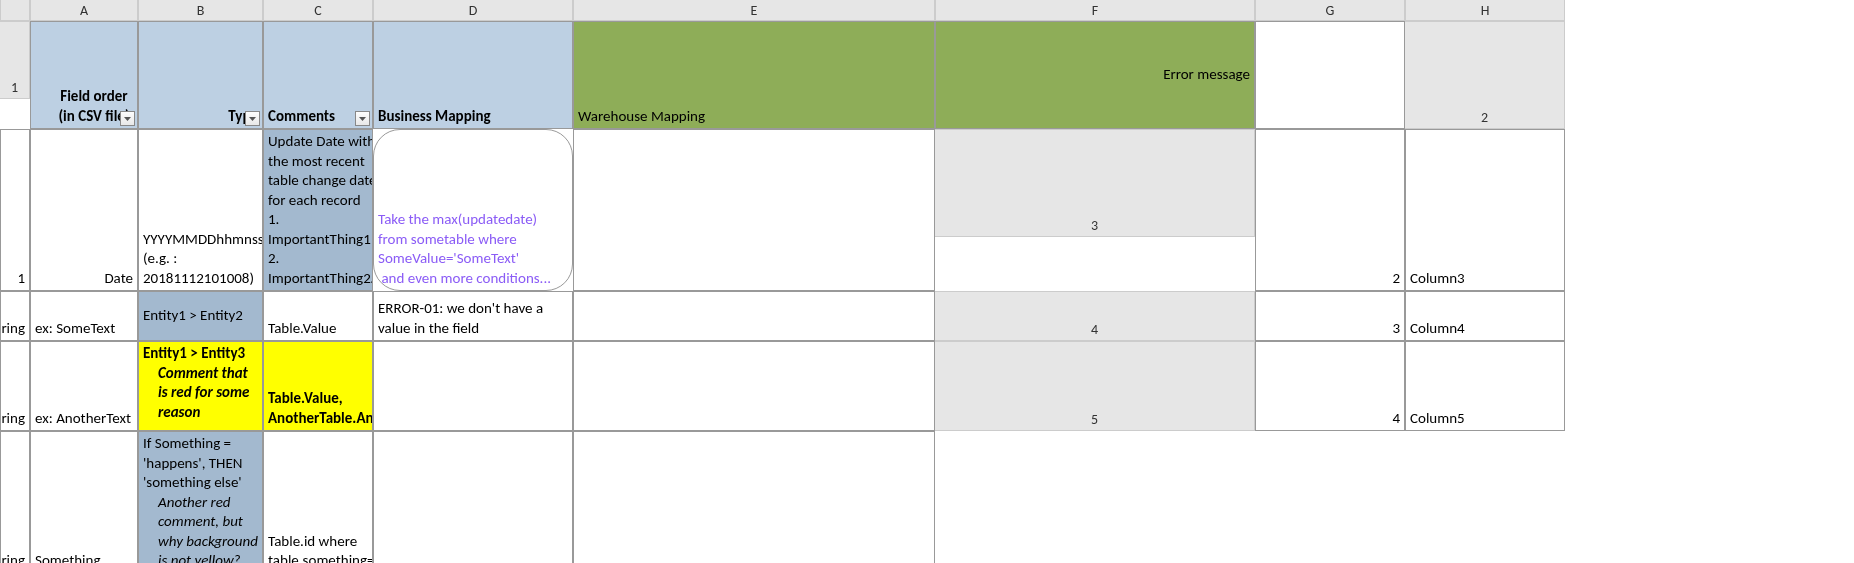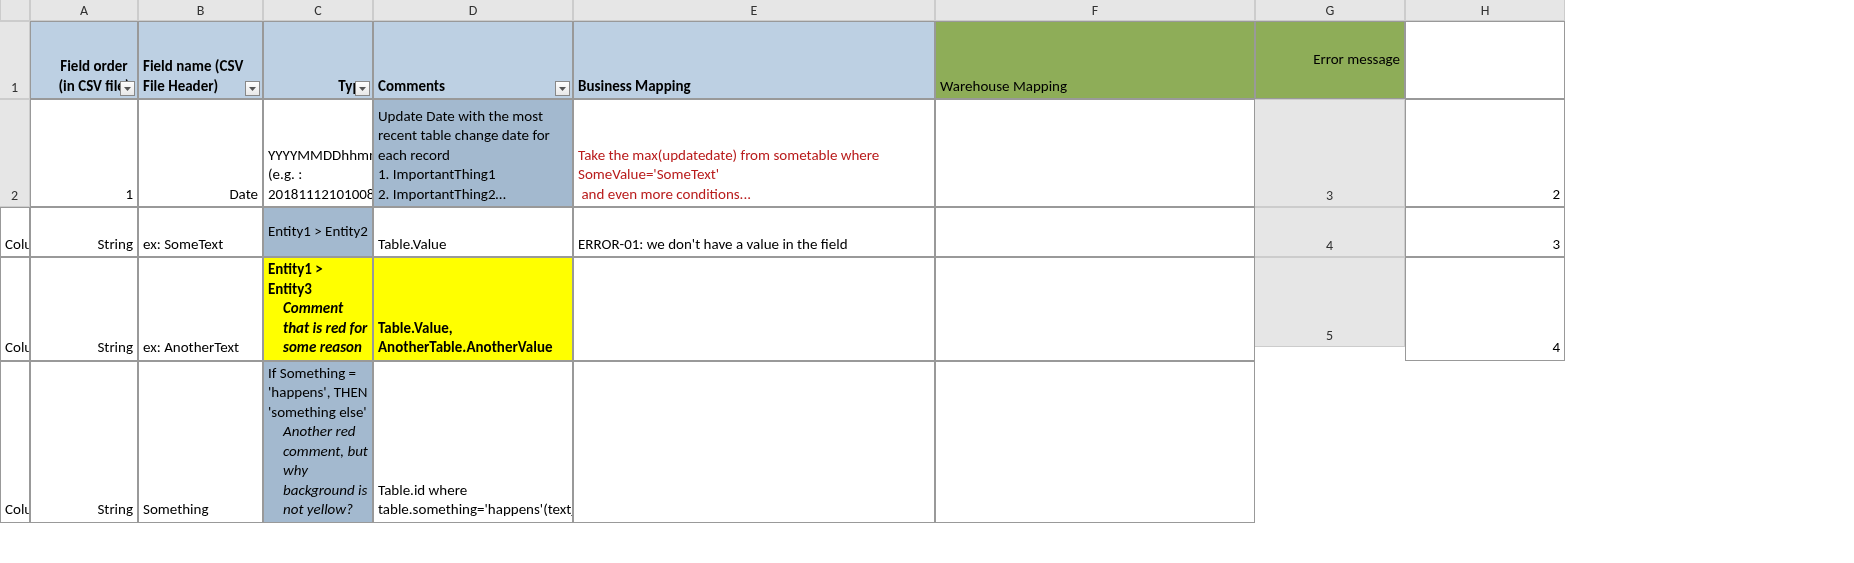--- a/index.html
+++ b/index.html
@@ -46,21 +46,21 @@
   }
   .cell.top { align-items: flex-end; }
   .cell.center { justify-content: flex-end; text-align: center; padding-left: 24px; }
   .cell.right { justify-content: flex-end; text-align: right; align-items: center; }
   .bold { font-weight: bold; }
   .bg-blue { background: #bdd0e3; }
   .bg-lblue { background: #a3b9cf; }
   .bg-green { background: #8ead58; }
   .bg-yellow { background: #ffff00; font-weight: bold; }
   .bg-white { background: #fff; }
-  .red { color: #b91c1c; }
+  .red { color: #8b5cf6; border-radius: 27px; }
   .red-italic { color: #000000; font-style: italic; margin-left: 15px; }
   .filter-btn {
     position: absolute;
     right: 2px;
     bottom: 2px;
     width: 15px;
     height: 15px;
     border: 1px solid #888;
     background: linear-gradient(#fdfdfd, #e8e8e8);
     display: flex;
@@ -89,28 +89,20 @@
 
   <div class="rowhdr" style="height:78px">1</div>
   <div class="cell bg-blue bold center rel">
     <span>Field order (in CSV file)</span>
     <span class="filter-btn">
         <svg width="7" height="4" viewBox="0 0 7 4">
           <path d="M0 0 L7 0 L3.5 4 Z" fill="#555"></path>
         </svg>
       </span>
   </div>
-  <div class="cell bg-blue bold rel">
-    <span>Field name (CSV File Header)</span>
-    <span class="filter-btn">
-        <svg width="7" height="4" viewBox="0 0 7 4">
-          <path d="M0 0 L7 0 L3.5 4 Z" fill="#555"></path>
-        </svg>
-      </span>
-  </div>
   <div class="cell bg-blue bold center rel">
     <span>Type</span>
     <span class="filter-btn">
         <svg width="7" height="4" viewBox="0 0 7 4">
           <path d="M0 0 L7 0 L3.5 4 Z" fill="#555"></path>
         </svg>
       </span>
   </div>
   <div class="cell bg-blue bold rel">
     <span>Comments</span>

